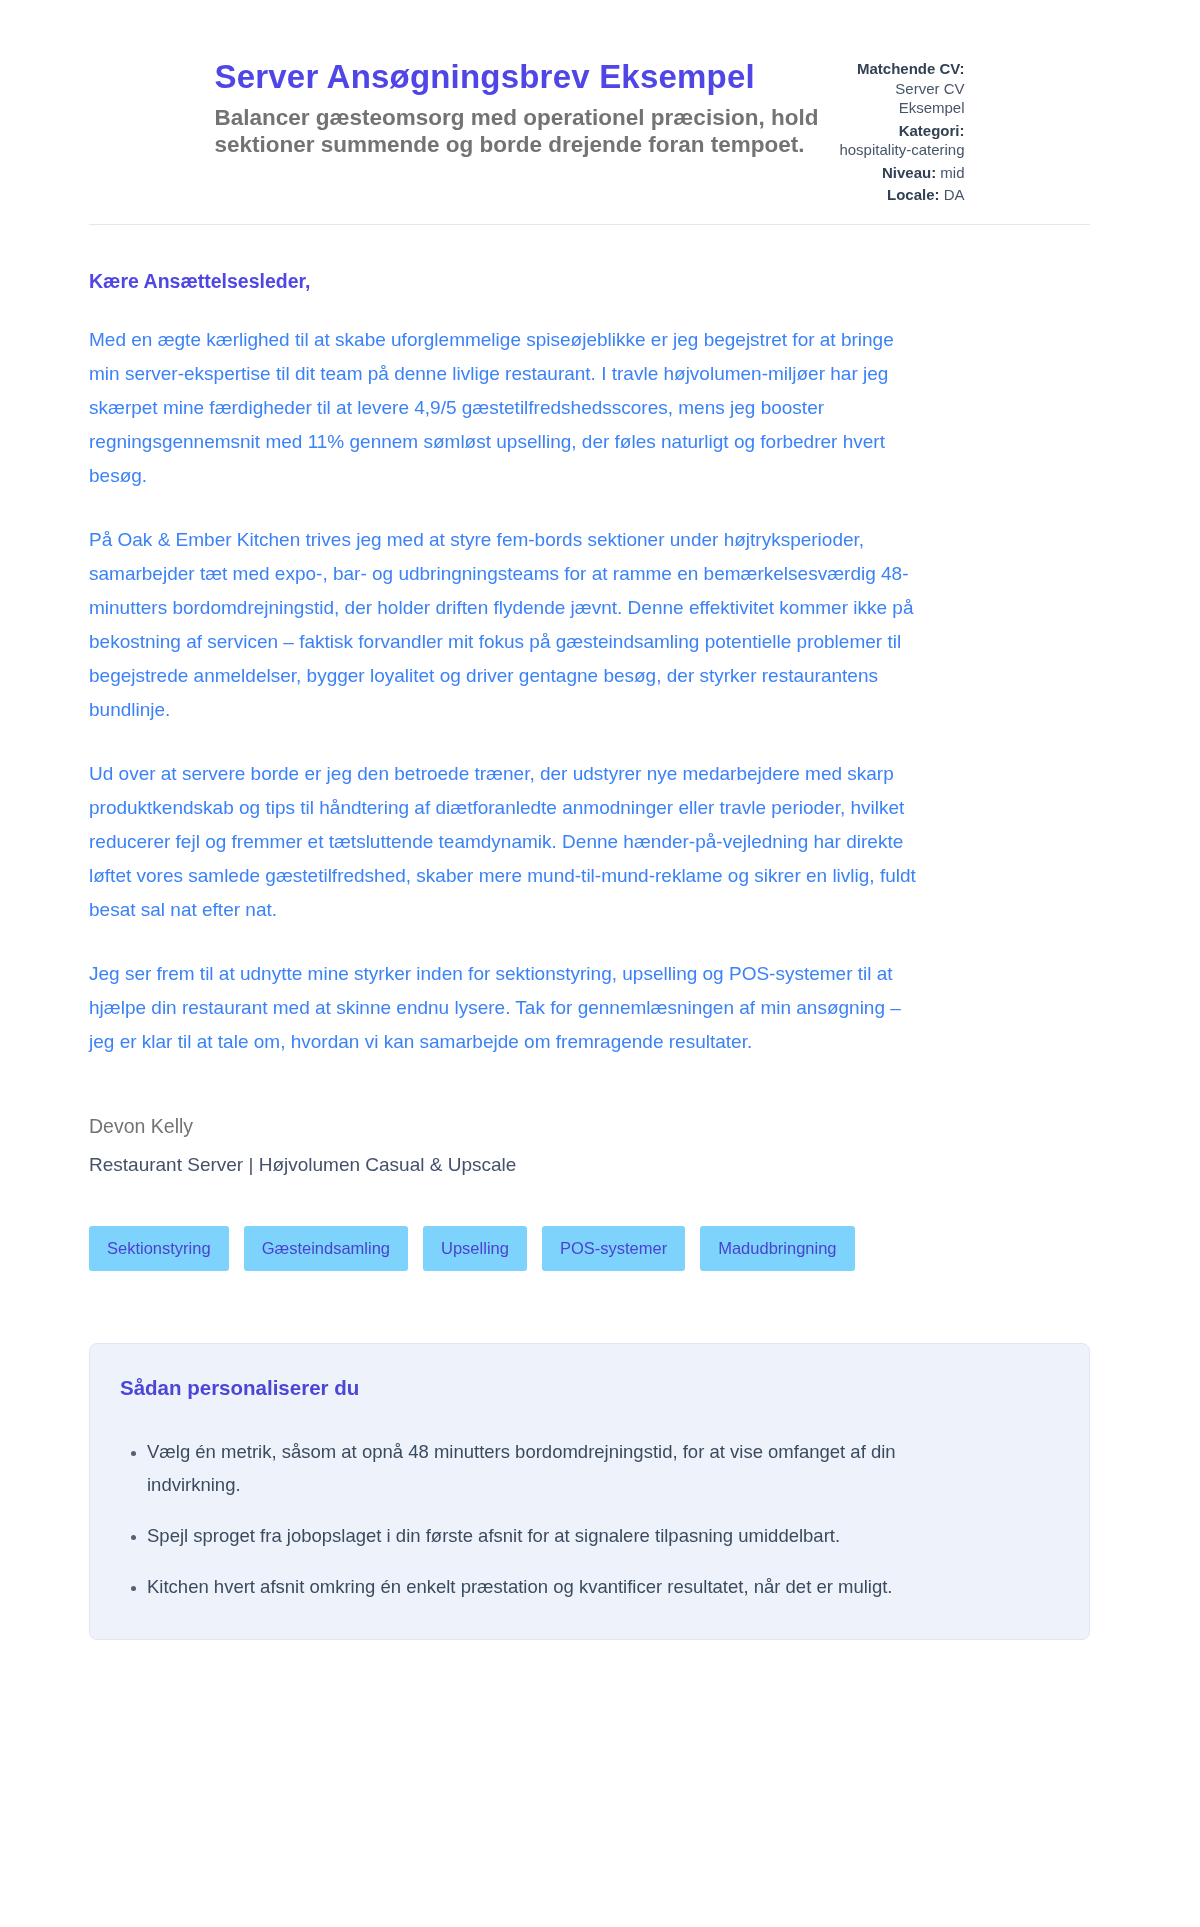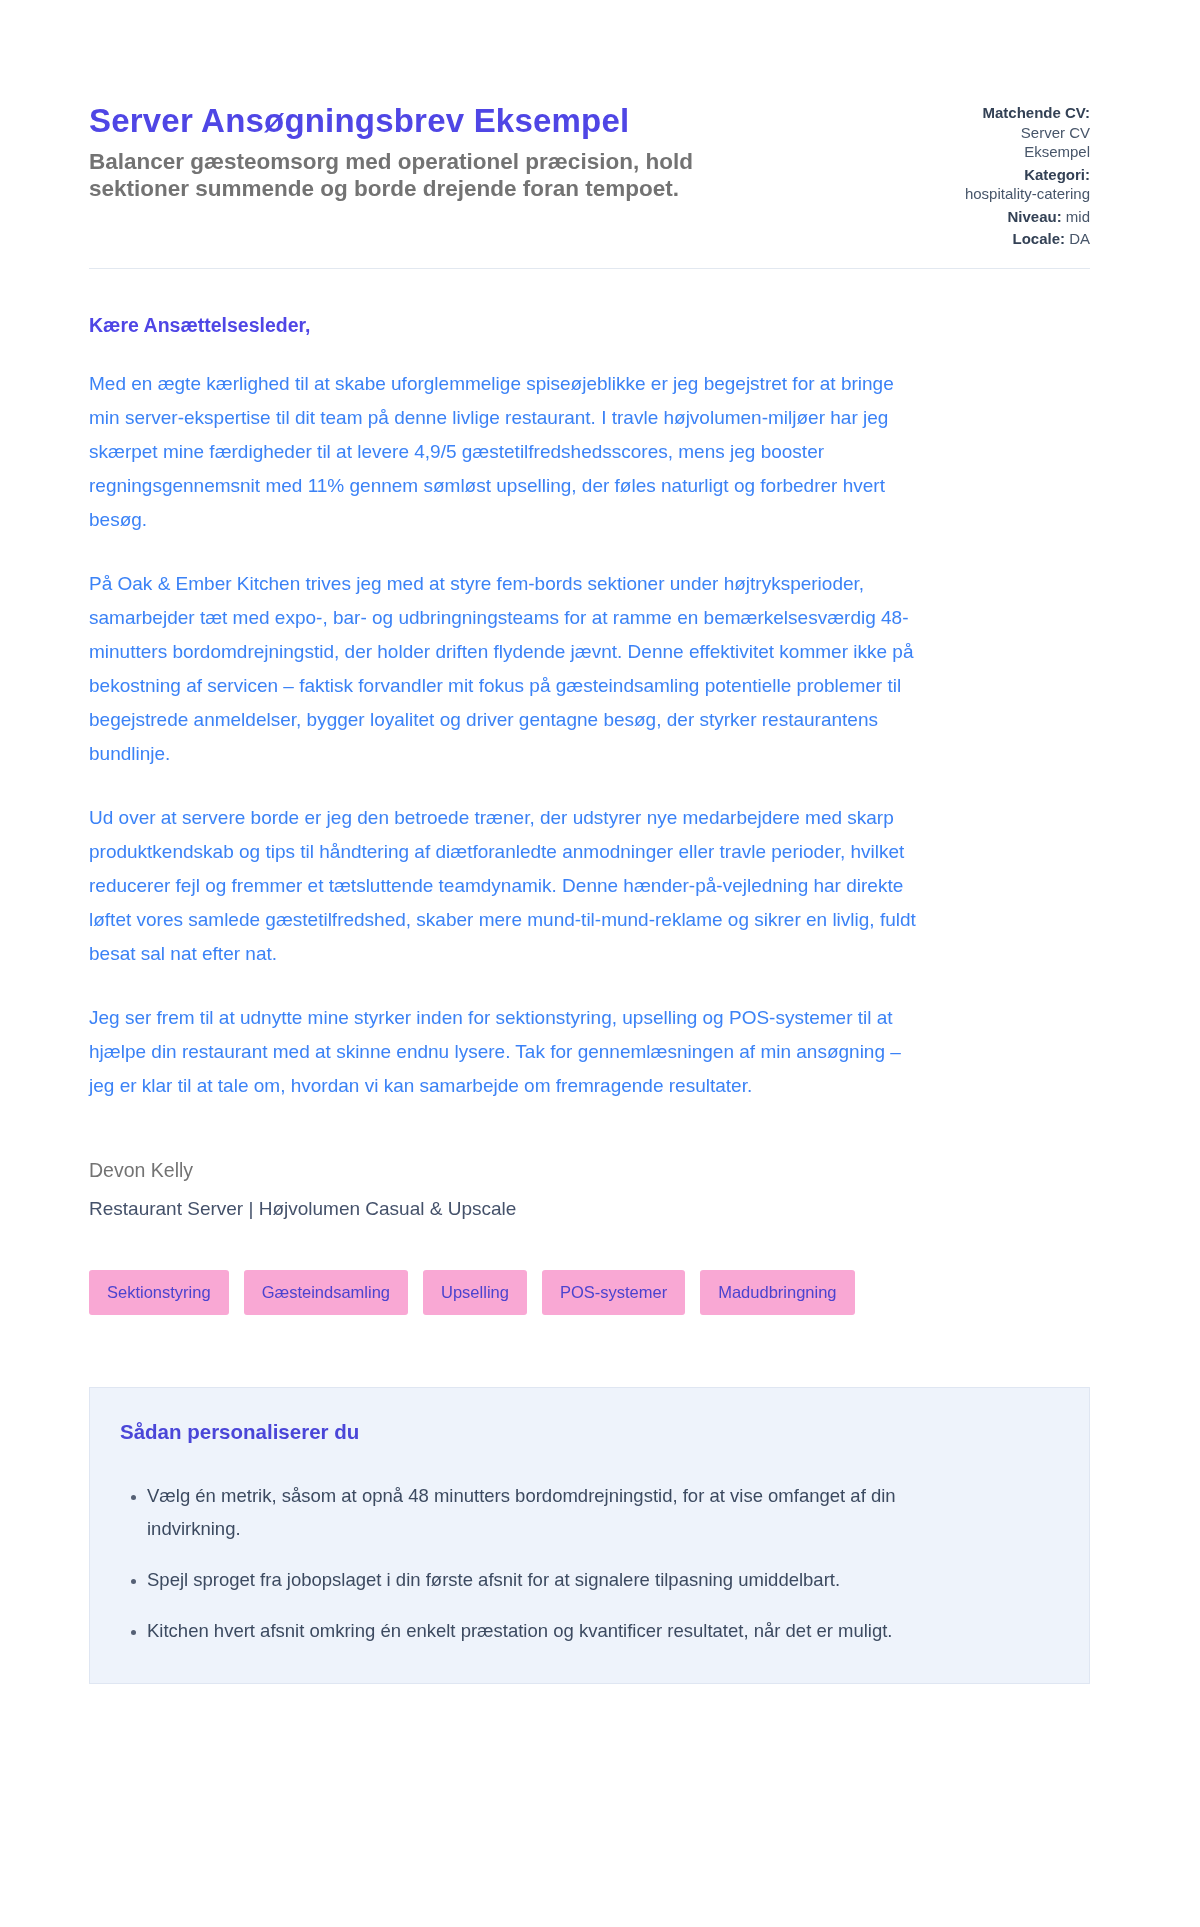--- a/index.html
+++ b/index.html
@@ -15,23 +15,22 @@
   }
   .page {
     width: 1001px;
     margin-left: 89px;
     padding-top: 57px;
   }
 
   
   .header {
     display: flex;
-    justify-content: space-between;
+    justify-content: center;
     align-items: flex-start;
-    margin-top: 44px;
   }
   .header-left { max-width: 640px; }
   h1.title {
     font-size: 33px;
     line-height: 40px;
     font-weight: bold;
     color: #4f46e5;
     letter-spacing: 0.2px;
   }
   .subtitle {
@@ -87,35 +86,35 @@
 
   
   .tags {
     margin-top: 50px;
     display: flex;
     flex-wrap: wrap;
     gap: 15px;
   }
   .tag {
     display: inline-block;
-    background: #f9a8d4;
+    background: #7dd3fc;
     color: #4b43cf;
     font-size: 16.5px;
     line-height: 1;
     padding: 14px 18px 15px;
     border-radius: 3px;
   }
 
   
   .callout {
     margin-top: 72px;
     margin-bottom: 66px;
     background: #eef3fb;
     border: 1px solid #dfe6f2;
-    border-radius: 0;
+    border-radius: 8px;
     padding: 32px 30px 36px;
   }
   .callout h2 {
     font-size: 20.5px;
     font-weight: bold;
     color: #4a46d8;
   }
   .callout ul {
     margin-top: 35px;
     padding-left: 27px;

